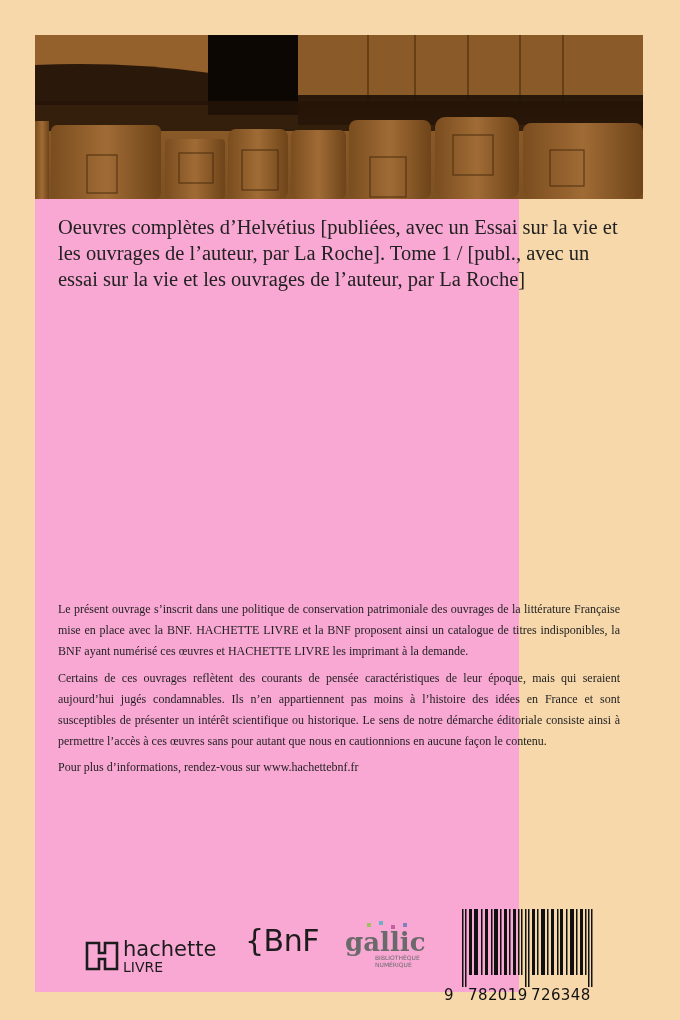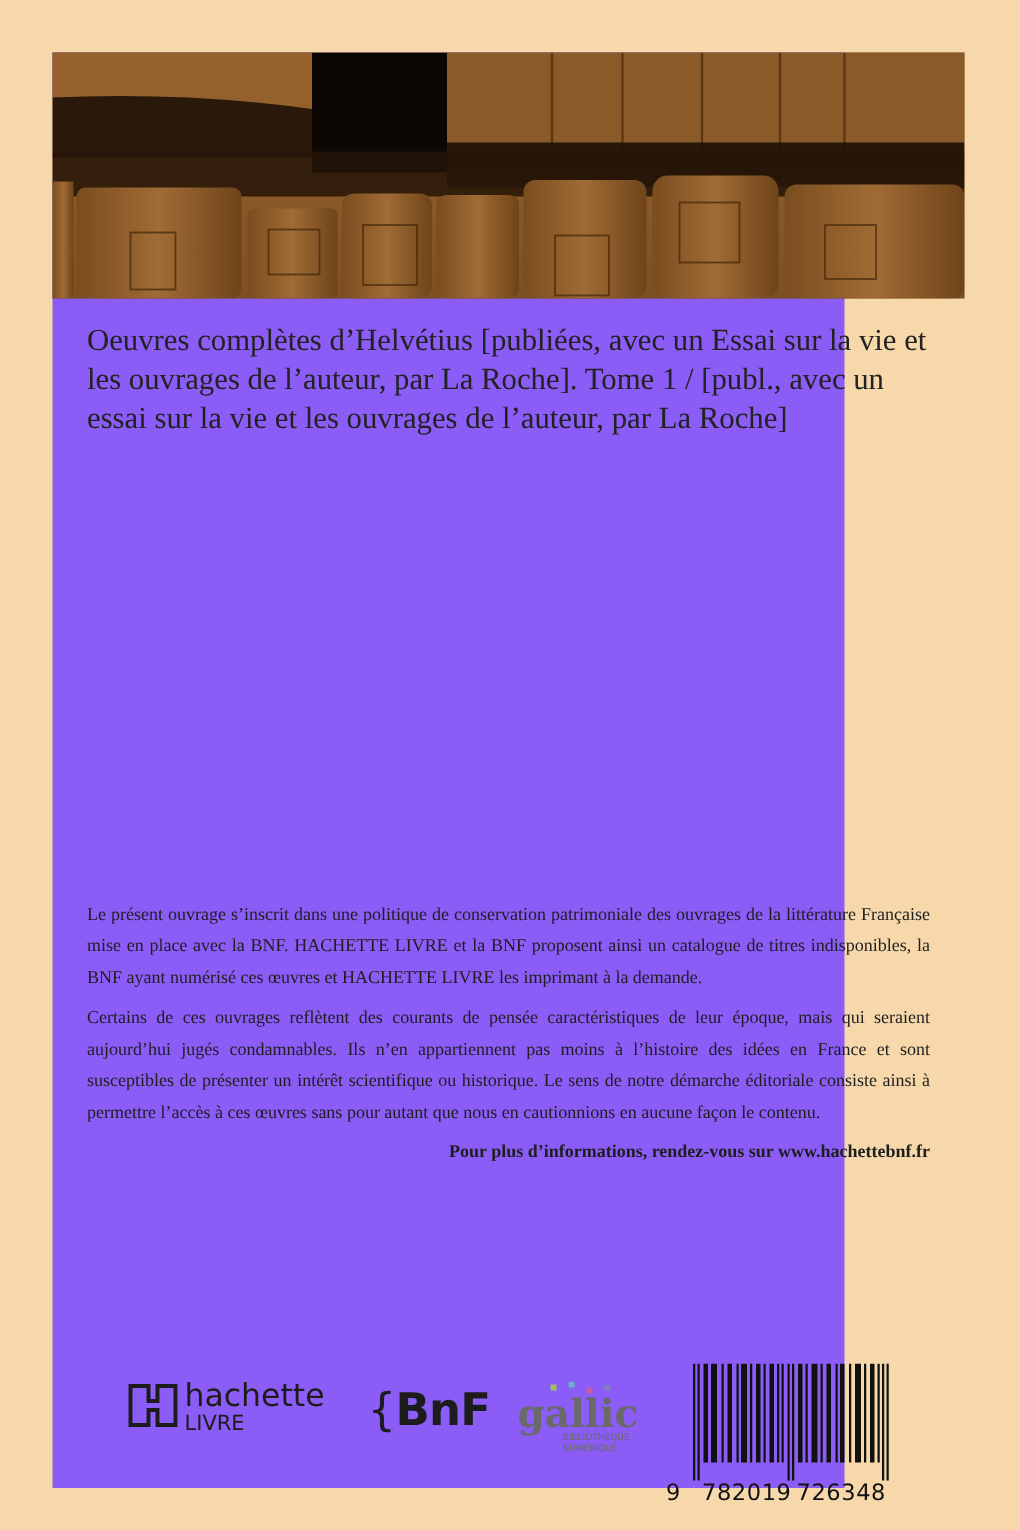--- a/index.html
+++ b/index.html
@@ -7,22 +7,22 @@
     width: 680px; height: 1020px;
     background: #f6d8ab;
     position: relative;
     overflow: hidden;
     font-family: "Liberation Serif", "DejaVu Serif", serif;
     color: #1e1e1e;
   }
   .panel {
     position: absolute;
     left: 35px; top: 35px;
-    width: 528px; height: 957px;
-    background: #8b5cf6;
+    width: 484px; height: 957px;
+    background: #f9a8d4;
   }
   .banner {
     position: absolute; left: 0; top: 0;
     width: 608px; height: 164px;
     overflow: hidden;
     background: #7a4e1f;
   }
   .banner svg { display: block; }
   .title {
     position: absolute; left: 23px; top: 179px;
@@ -35,30 +35,30 @@
     font-size: 20.5px; line-height: 26px;
     color: #222;
   }
   .notice {
     position: absolute; left: 23px; top: 564px;
     width: 562px;
     font-size: 12px; line-height: 21.2px;
     color: #1e1e1e;
   }
   .notice p { margin: 0 0 5px 0; text-align: justify; }
-  .notice p.last { text-align: right; font-weight: bold; }
+  .notice p.last { text-align: left; }
   .logos {
     position: absolute; left: 0; top: 880px; width: 608px; height: 80px;
   }
-  .logo-hachette { position: absolute; left: 50px; top: 1px; }
+  .logo-hachette { position: absolute; left: 50px; top: 20px; }
   .logo-bnf { position: absolute; left: 210px; top: 8px; }
   .logo-gallica { position: absolute; left: 310px; top: 6px; }
   .barcode { position: absolute; left: 407px; top: 874px; width: 176px; height: 98px; }
   .bnf-text {
-    font-family: "DejaVu Sans", sans-serif; font-weight: bold;
+    font-family: "DejaVu Sans", sans-serif; font-weight: normal;
     font-size: 30px; color: #1c1c1c; letter-spacing: -0.5px;
   }
 </style>
 </head>
 <body>
 
 <div class="panel">
 
   <div class="banner">
     <svg width="608" height="164" viewBox="0 0 608 164">

